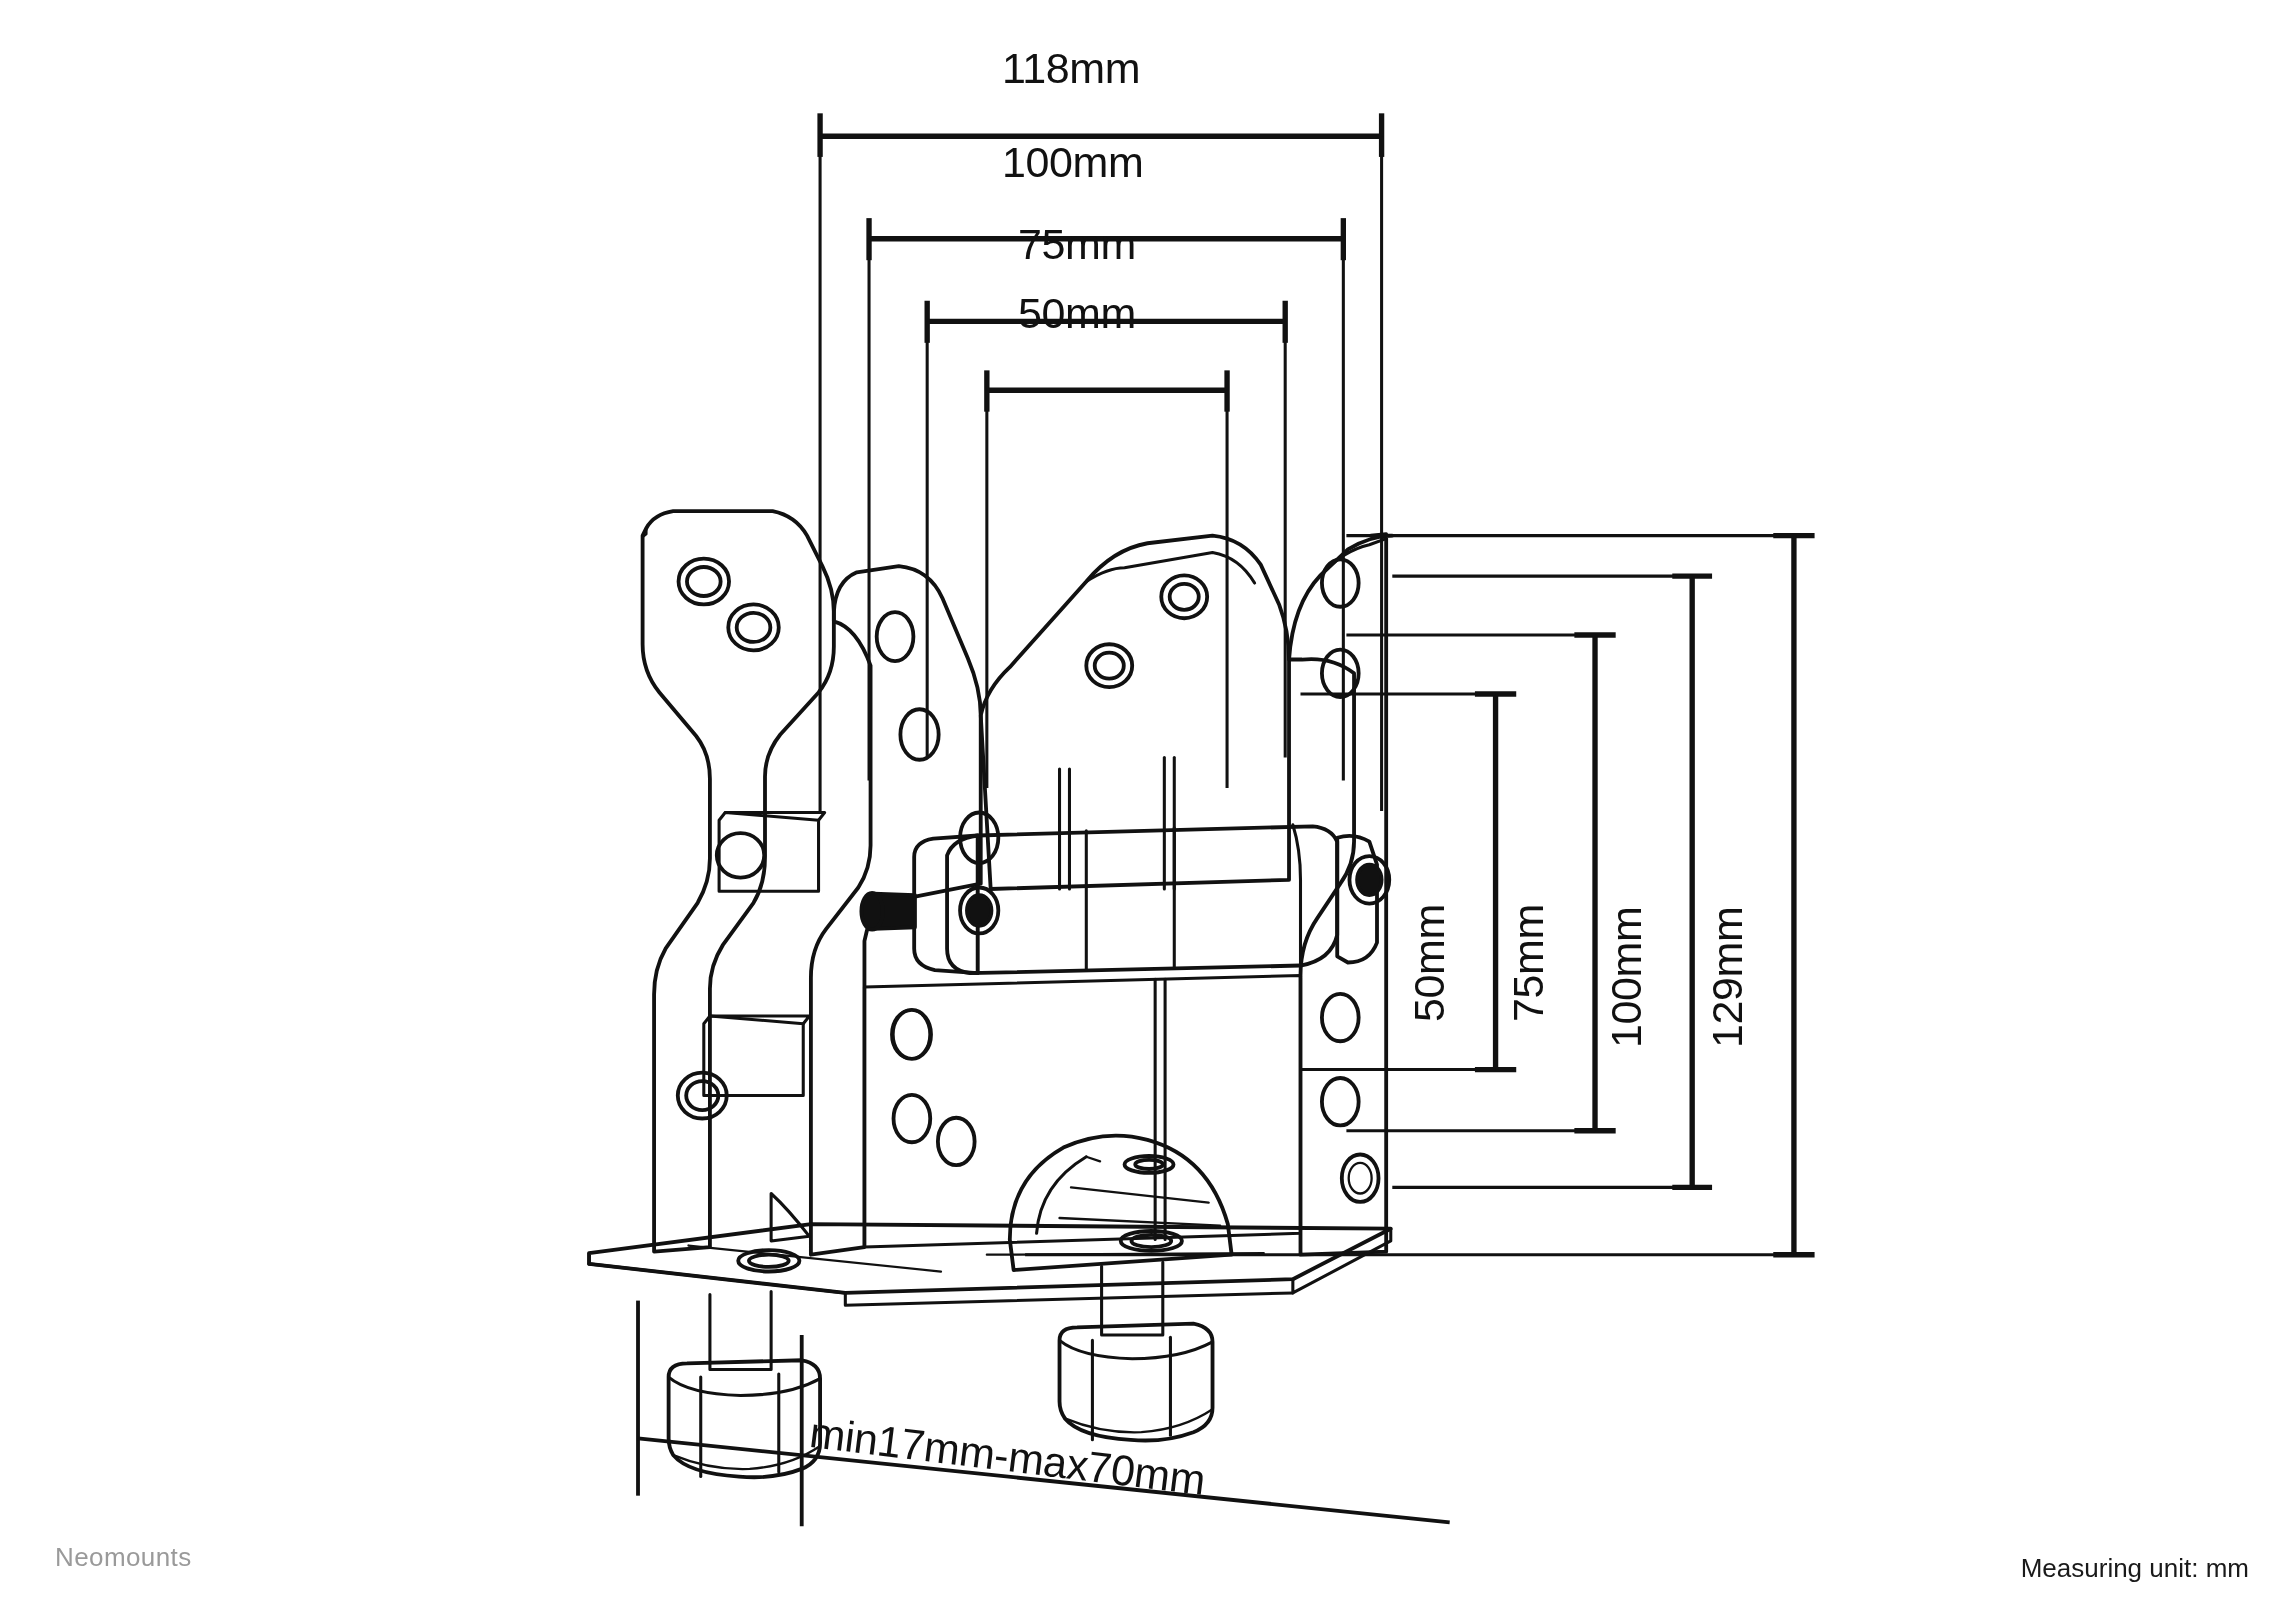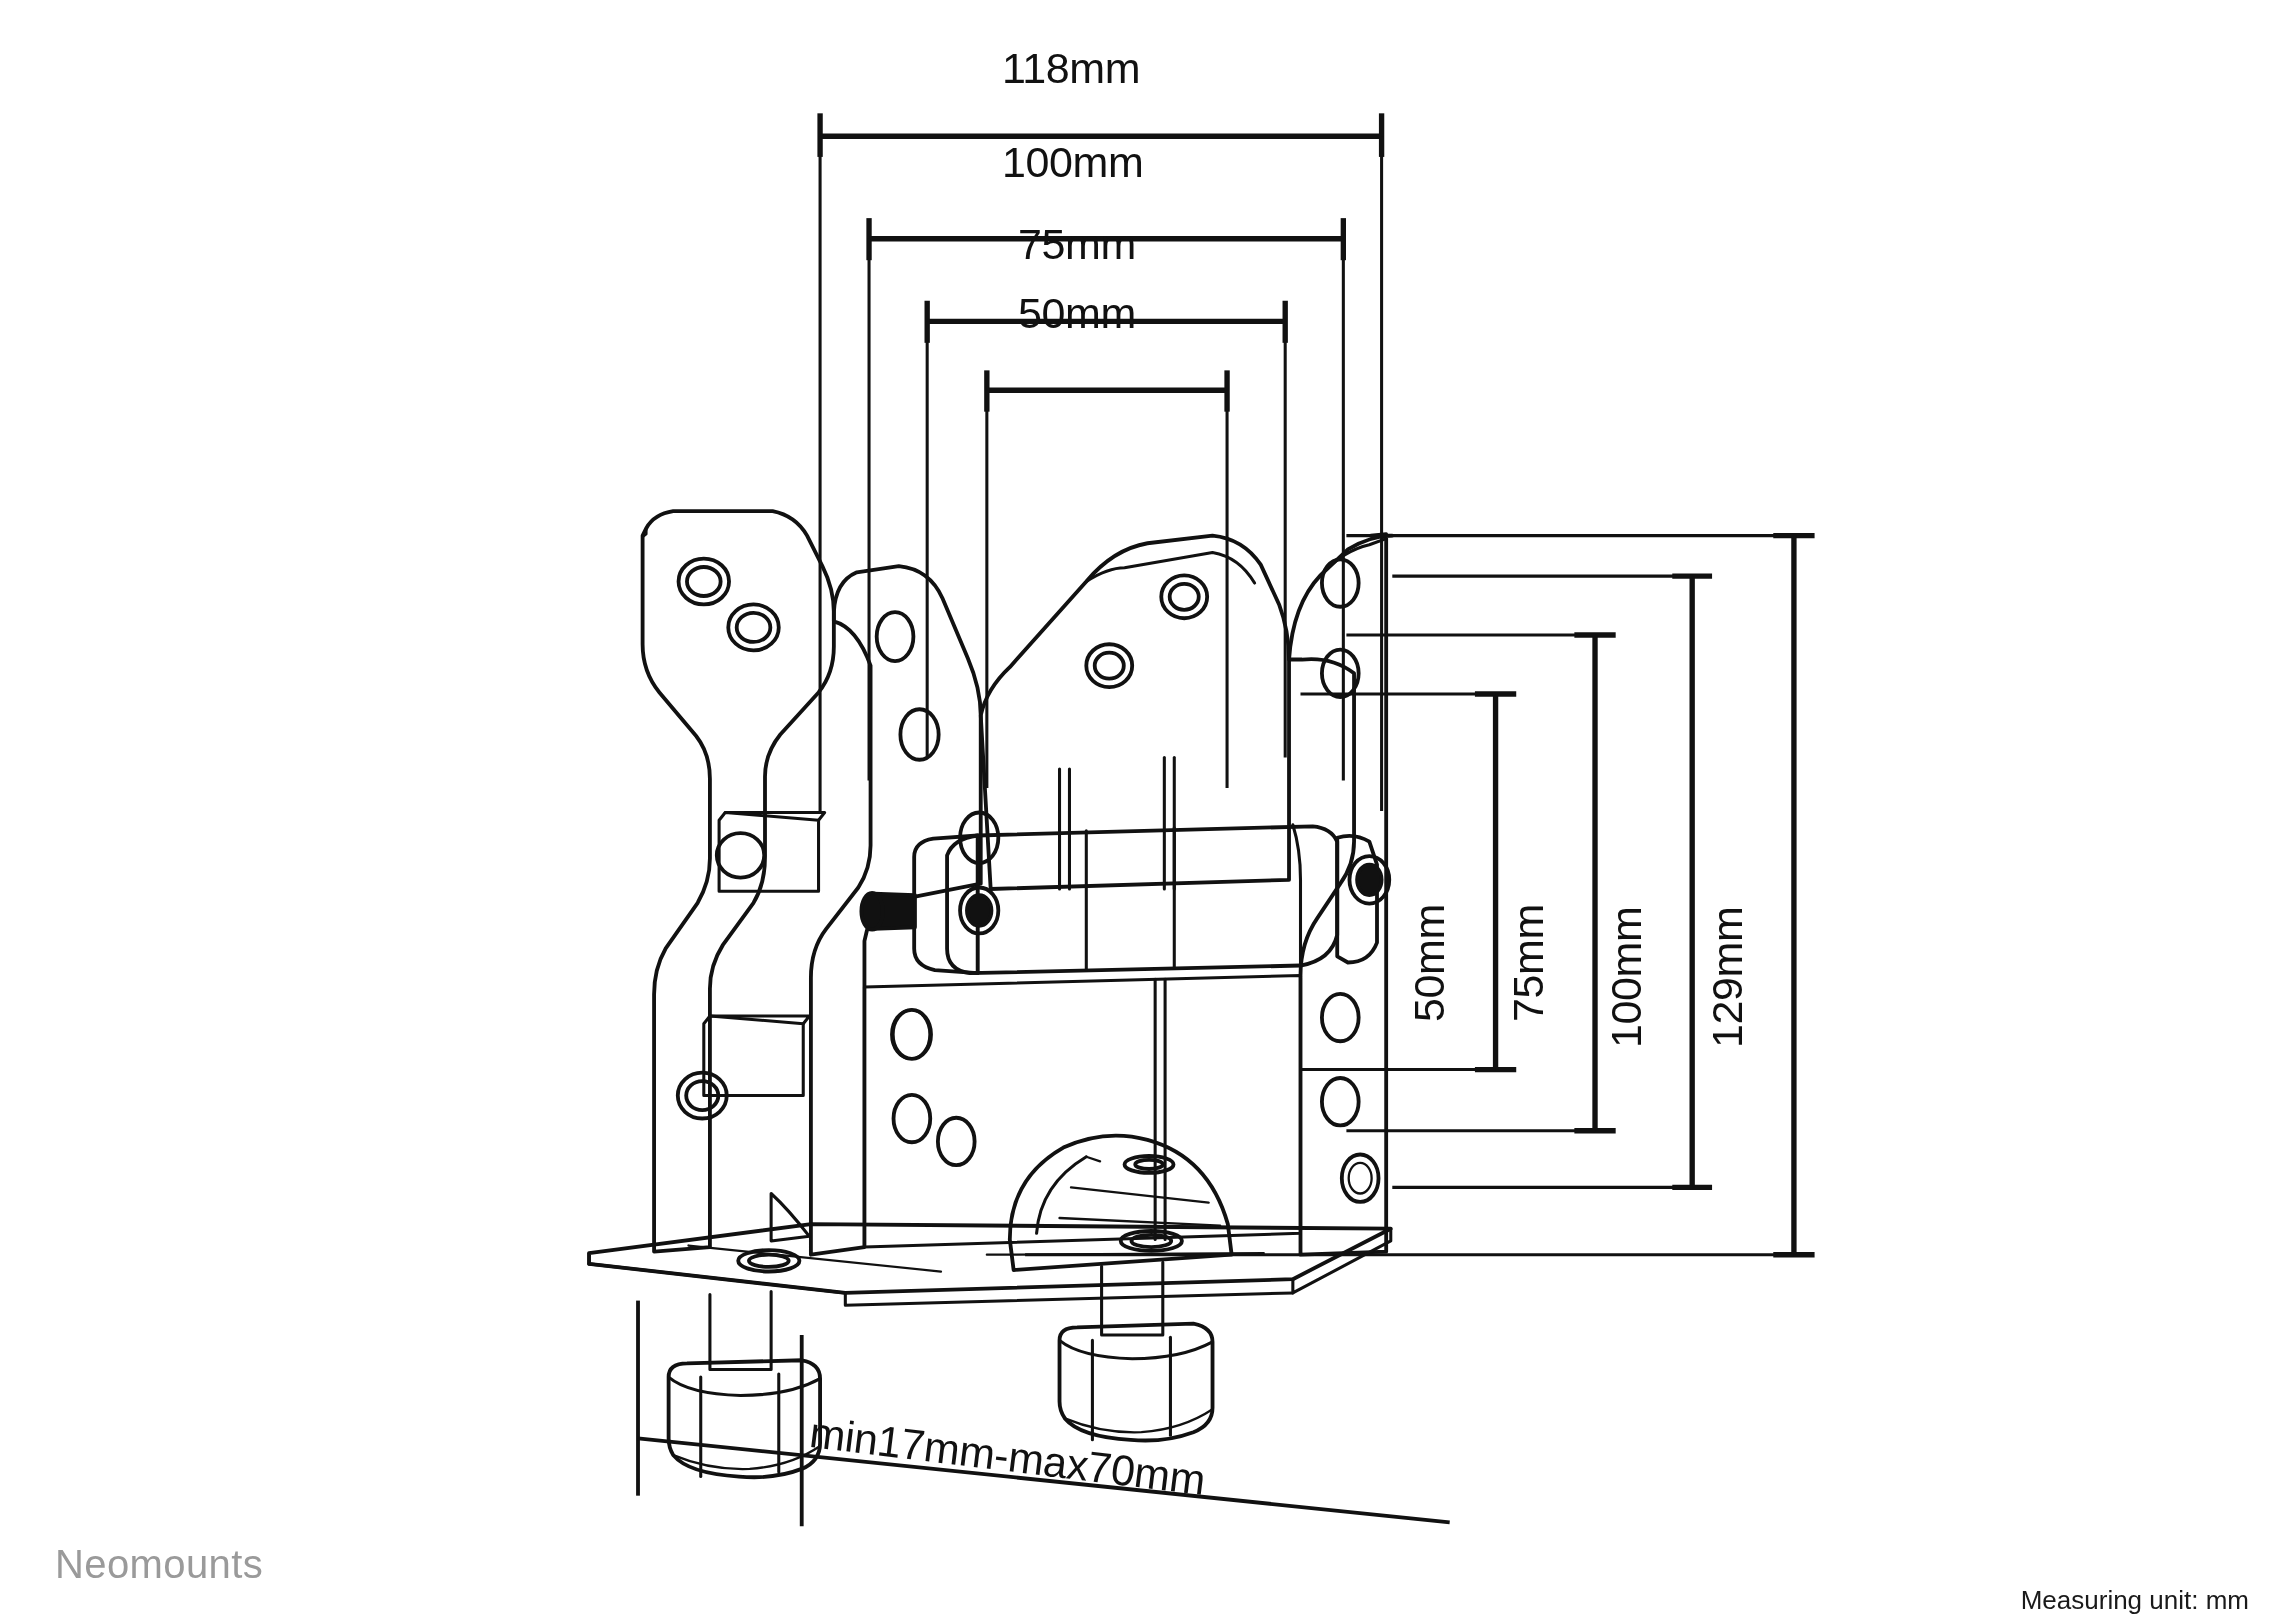--- a/index.html
+++ b/index.html
@@ -23,39 +23,38 @@
     top: 0;
     width: 2295px;
     height: 1622px;
   }
 
   
   #brand-logo {
     position: absolute;
     left: 55px;
     top: 1542px;
-    font-size: 40px;
+    font-size: 26px;
     font-weight: 500;
     letter-spacing: 0.4px;
     color: #9a9a9a;
     font-family: "Liberation Sans", sans-serif;
     white-space: nowrap;
     user-select: none;
   }
 
   
   #measuring-note {
     position: absolute;
     right: 46px;
     top: 1553px;
     font-size: 26px;
     color: #1a1a1a;
     font-family: "Liberation Sans", sans-serif;
     white-space: nowrap;
-    margin-top: 32px;
   }
 
   
   .dim-label {
     position: absolute;
     font-family: "Liberation Sans", sans-serif;
     font-size: 43px;
     color: #111111;
     white-space: nowrap;
     letter-spacing: -0.4px;

